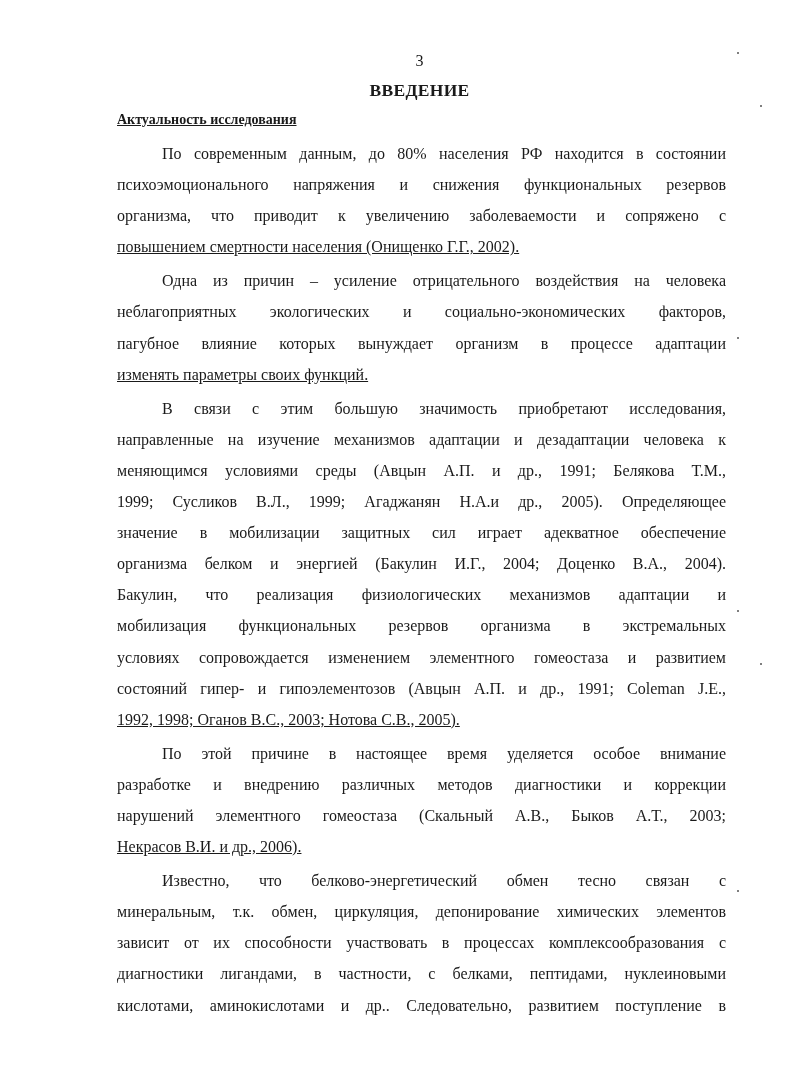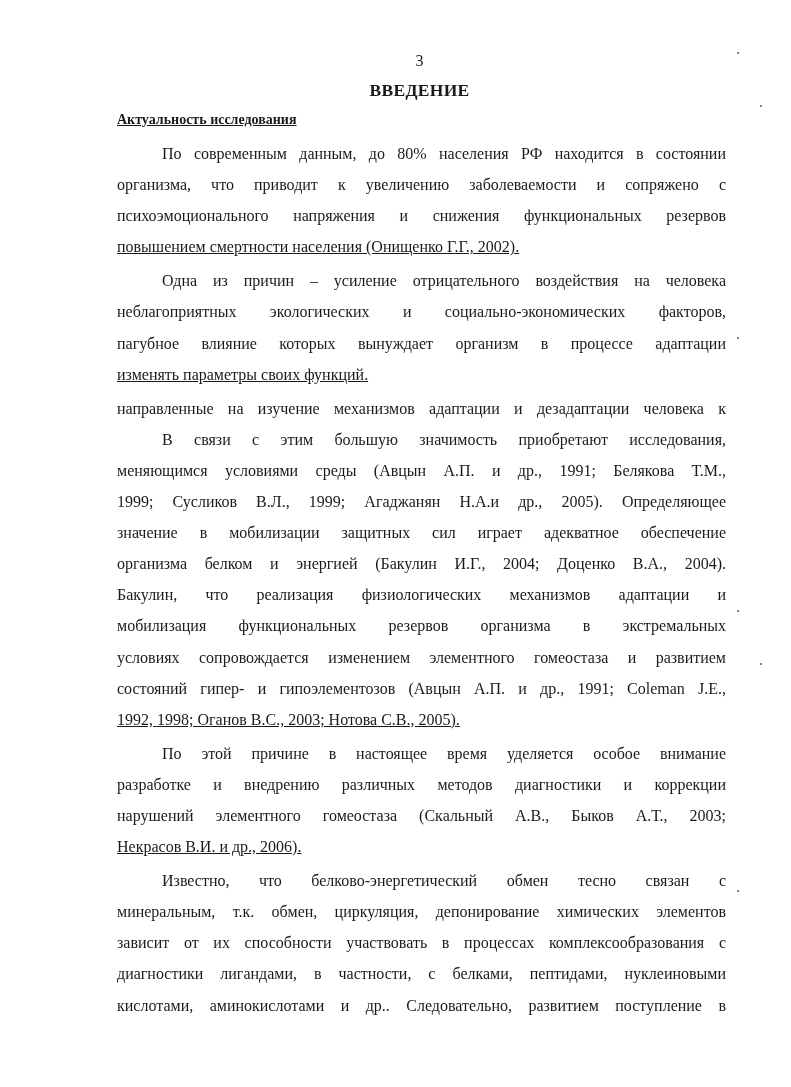--- a/index.html
+++ b/index.html
@@ -25,37 +25,37 @@
 
 <div class="page">
   <div class="page-number">3</div>
   <div class="title">ВВЕДЕНИЕ</div>
   <div class="section-heading">Актуальность исследования</div>
 
   <div class="body-text">
 
     <div>
       <div class="line indent">По современным данным, до 80% населения РФ находится в состоянии</div>
+      <div class="line">психоэмоционального напряжения и снижения функциональных резервов</div>
       <div class="line">организма, что приводит к увеличению заболеваемости и сопряжено с</div>
-      <div class="line">психоэмоционального напряжения и снижения функциональных резервов</div>
       <div class="line last">повышением смертности населения (Онищенко Г.Г., 2002).</div>
     </div>
     <div class="para-gap"></div>
 
     <div>
       <div class="line indent">Одна из причин – усиление отрицательного воздействия на человека</div>
       <div class="line">неблагоприятных экологических и социально-экономических факторов,</div>
       <div class="line">пагубное влияние которых вынуждает организм в процессе адаптации</div>
       <div class="line last">изменять параметры своих функций.</div>
     </div>
     <div class="para-gap"></div>
 
     <div>
+      <div class="line indent">В связи с этим большую значимость приобретают исследования,</div>
       <div class="line">направленные на изучение механизмов адаптации и дезадаптации человека к</div>
-      <div class="line indent">В связи с этим большую значимость приобретают исследования,</div>
       <div class="line">меняющимся условиями среды (Авцын А.П.  и др., 1991; Белякова Т.М.,</div>
       <div class="line">1999; Сусликов В.Л., 1999; Агаджанян Н.А.и др., 2005). Определяющее</div>
       <div class="line">значение в мобилизации защитных сил играет адекватное обеспечение</div>
       <div class="line">организма белком и энергией (Бакулин И.Г., 2004; Доценко В.А., 2004).</div>
       <div class="line">Бакулин, что реализация физиологических механизмов адаптации и</div>
       <div class="line">мобилизация функциональных резервов организма в экстремальных</div>
       <div class="line">условиях сопровождается изменением элементного гомеостаза и развитием</div>
       <div class="line">состояний гипер- и гипоэлементозов (Авцын А.П. и др., 1991; Coleman J.E.,</div>
       <div class="line last">1992, 1998; Оганов В.С., 2003; Нотова С.В., 2005).</div>
     </div>

